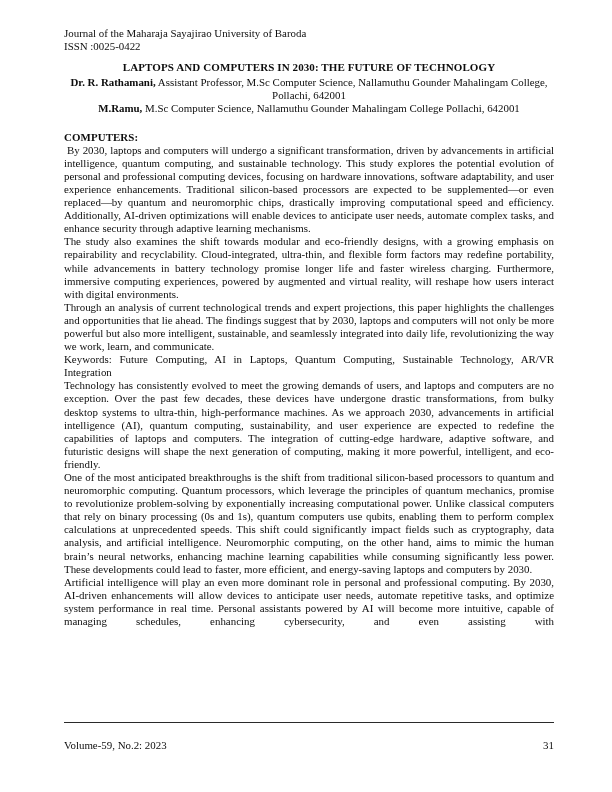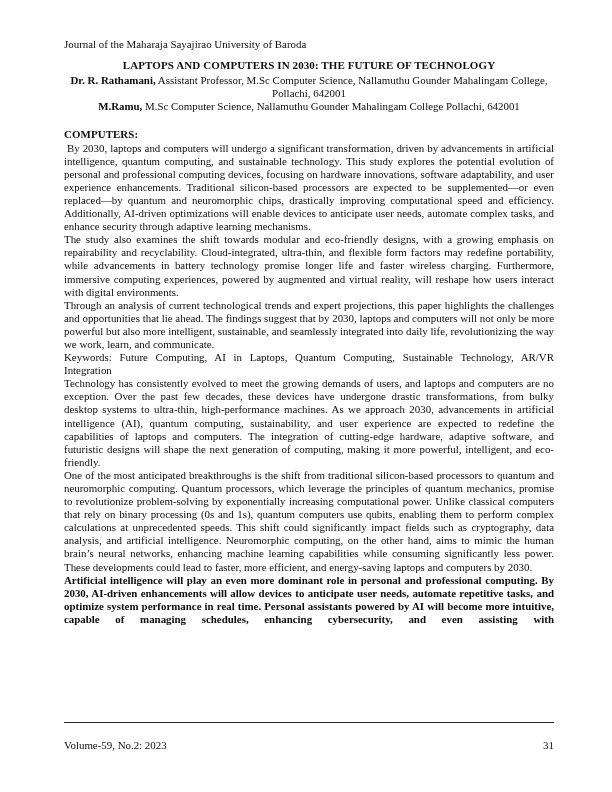--- a/index.html
+++ b/index.html
@@ -7,21 +7,21 @@
     position: relative;
     width: 612px;
     height: 792px;
     margin: 0 auto;
     background: #ffffff;
     color: #0d0d0d;
     font-family: "Liberation Serif", serif;
     font-size: 10.9px;
     line-height: 13.1px;
     box-sizing: border-box;
-    padding: 38px 58px 0 64px;
+    padding: 27px 58px 0 64px;
     overflow: hidden;
   }
   .doc-header { margin-bottom: 7px; }
   .doc-header div { white-space: nowrap; }
   .title {
     font-size: 11px;
     font-weight: bold;
     text-align: center;
     margin: 8px 0 2px 0;
     letter-spacing: 0.1px;
@@ -31,40 +31,41 @@
   .authors b { font-weight: bold; }
   .section-heading {
     font-size: 10.9px;
     font-weight: bold;
     margin: 0;
     letter-spacing: 0.1px;
   }
   .spaced-heading { margin-top: 13px; }
   .body-text { margin: 0; text-align: justify; }
   .indent-first { text-indent: 3px; }
-  .justify-last { text-align-last: justify; font-weight: bold; }
+  .justify-last { text-align-last: justify; }
   .footer {
     position: absolute;
     left: 64px;
     right: 58px;
     bottom: 40px;
     border-top: 1px solid #2a2a2a;
     padding-top: 16px;
     display: flex;
     justify-content: space-between;
     font-size: 10.9px;
   }
 </style>
 </head>
 <body>
 
 <div class="page">
 
   <div class="doc-header">
     <div>Journal of the Maharaja Sayajirao University of Baroda</div>
+    <div>ISSN :0025-0422</div>
   </div>
 
   <h1 class="title">LAPTOPS AND COMPUTERS IN 2030: THE FUTURE OF TECHNOLOGY</h1>
 
   <div class="authors">
     <p><b>Dr. R. Rathamani,</b><span> Assistant Professor, M.Sc Computer Science, Nallamuthu Gounder Mahalingam College, Pollachi, 642001</span></p>
     <p><b>M.Ramu,</b><span> M.Sc Computer Science, Nallamuthu Gounder Mahalingam College Pollachi, 642001</span></p>
   </div>
 
   <h2 class="section-heading">COMPUTERS:</h2>

